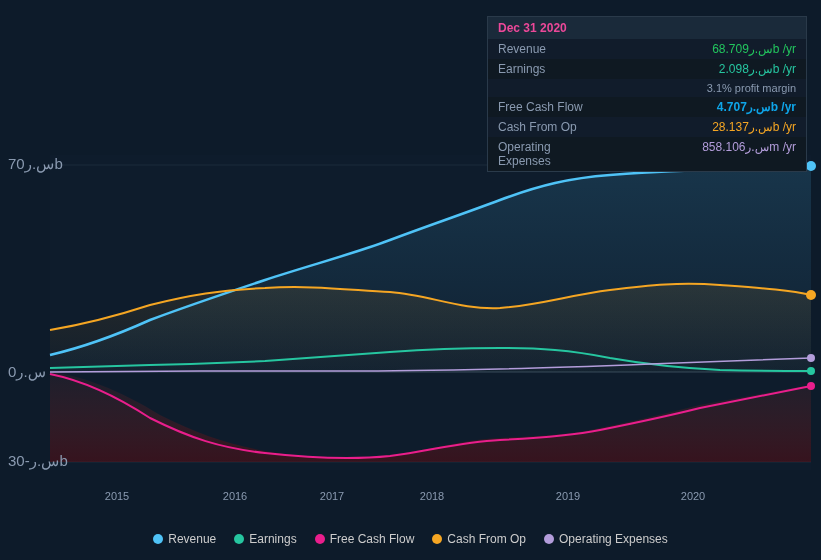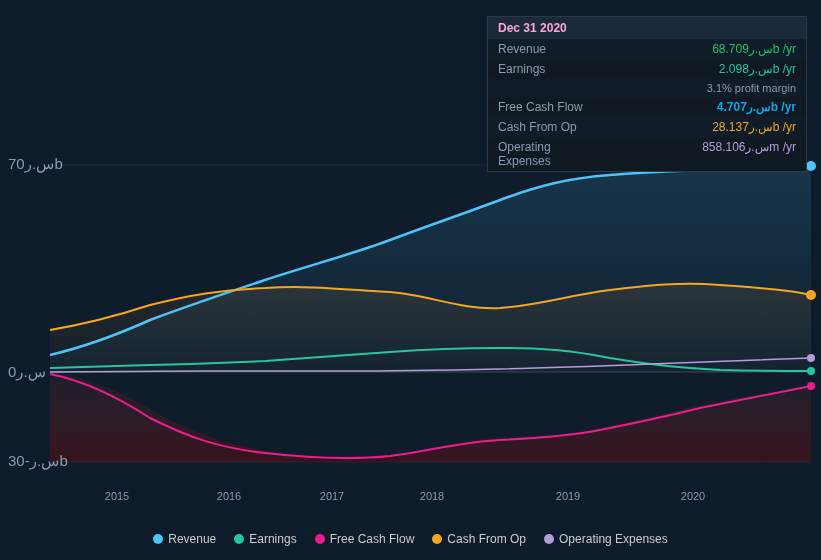--- a/index.html
+++ b/index.html
@@ -26,21 +26,21 @@
       right: 14px;
       background: #111c2b;
       border: 1px solid #2a3a4a;
       width: 320px;
       font-size: 12px;
       z-index: 10;
     }
     .tooltip-header {
       background: #1a2a3a;
       padding: 4px 10px;
-      color: #f9a8d4;
+      color: #ec4899;
       font-size: 12px;
       font-weight: bold;
     }
     .tooltip-table {
       width: 100%;
       border-collapse: collapse;
     }
     .tooltip-table tr td {
       padding: 3px 10px;
       vertical-align: top;
@@ -178,21 +178,21 @@
     <span>س.ر70b</span>
   </div>
   <div class="y-label" style="top: 363px;">
     <span>س.ر0</span>
   </div>
   <div class="y-label" style="top: 452px;">
     <span>س.ر-30b</span>
   </div>
 
   <div class="x-label" style="left: 105px; margin-left: 12px;">2015</div>
-  <div class="x-label" style="left: 229px; margin-top: 12px;">2016</div>
+  <div class="x-label" style="left: 235px; margin-top: 12px;">2016</div>
   <div class="x-label" style="left: 332px;">2017</div>
   <div class="x-label" style="left: 432px;">2018</div>
   <div class="x-label" style="left: 568px;">2019</div>
   <div class="x-label" style="left: 693px;">2020</div>
 
   <div class="tooltip-box">
     <div class="tooltip-header">Dec 31 2020</div>
     <table class="tooltip-table">
       <tbody>
           <tr>

